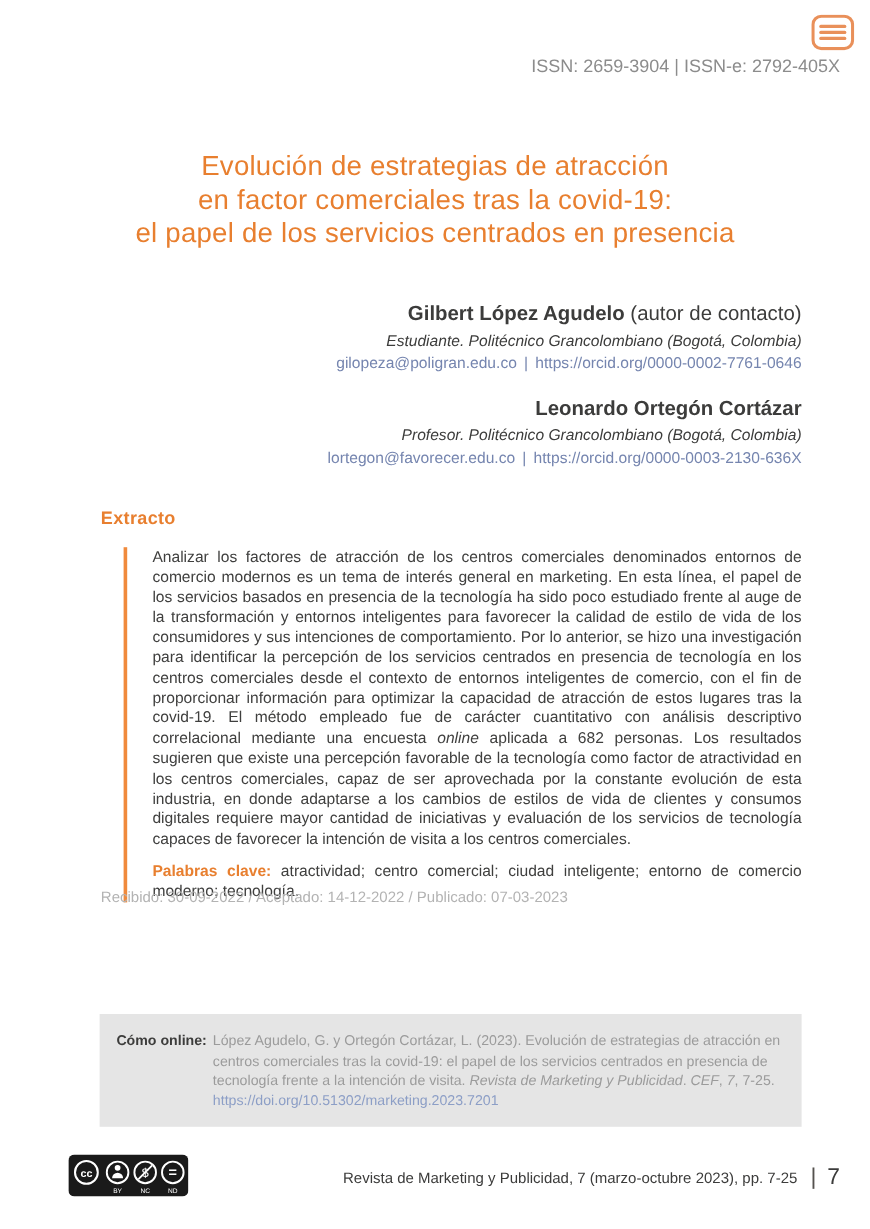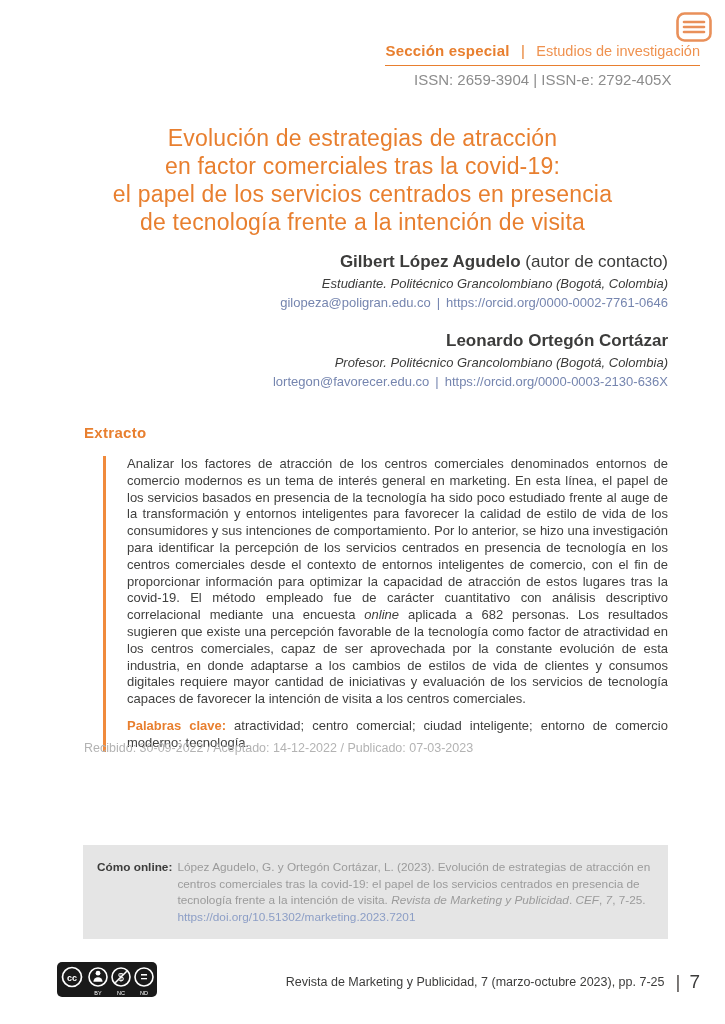--- a/index.html
+++ b/index.html
@@ -69,33 +69,27 @@
   <div class="menu-icon">
     <svg width="36" height="30" viewBox="0 0 36 30">
       <rect x="1.5" y="1.5" width="33" height="27" rx="7" fill="none" stroke="#E9905A" stroke-width="2.6"></rect>
       <line x1="8" y1="10" x2="28" y2="10" stroke="#E9905A" stroke-width="2.6" stroke-linecap="round"></line>
       <line x1="8" y1="15" x2="28" y2="15" stroke="#E9905A" stroke-width="2.6" stroke-linecap="round"></line>
       <line x1="8" y1="20" x2="28" y2="20" stroke="#E9905A" stroke-width="2.6" stroke-linecap="round"></line>
     </svg>
   </div>
 
   <div class="header-block">
-    <div class="section-row">
-      <span class="section-primary">Sección especial</span>
-      <span class="section-sep">|</span>
-      <span class="section-secondary">Estudios de investigación</span>
-    </div>
     <div class="issn">ISSN: 2659-3904 | ISSN-e: 2792-405X</div>
   </div>
 
   <div class="title">
     <div>Evolución de estrategias de atracción</div>
     <div>en factor comerciales tras la covid-19:</div>
     <div>el papel de los servicios centrados en presencia</div>
-    <div>de tecnología frente a la intención de visita</div>
   </div>
 
   <div class="authors">
     <div class="author">
       <div class="author-name-row">
         <span class="author-name">Gilbert López Agudelo</span><span class="author-suffix"> (autor de contacto)</span>
       </div>
       <div class="author-affil">Estudiante. Politécnico Grancolombiano (Bogotá, Colombia)</div>
       <div class="author-links">
         <a>gilopeza@poligran.edu.co</a><span class="link-sep">|</span><a>https://orcid.org/0000-0002-7761-0646</a>

